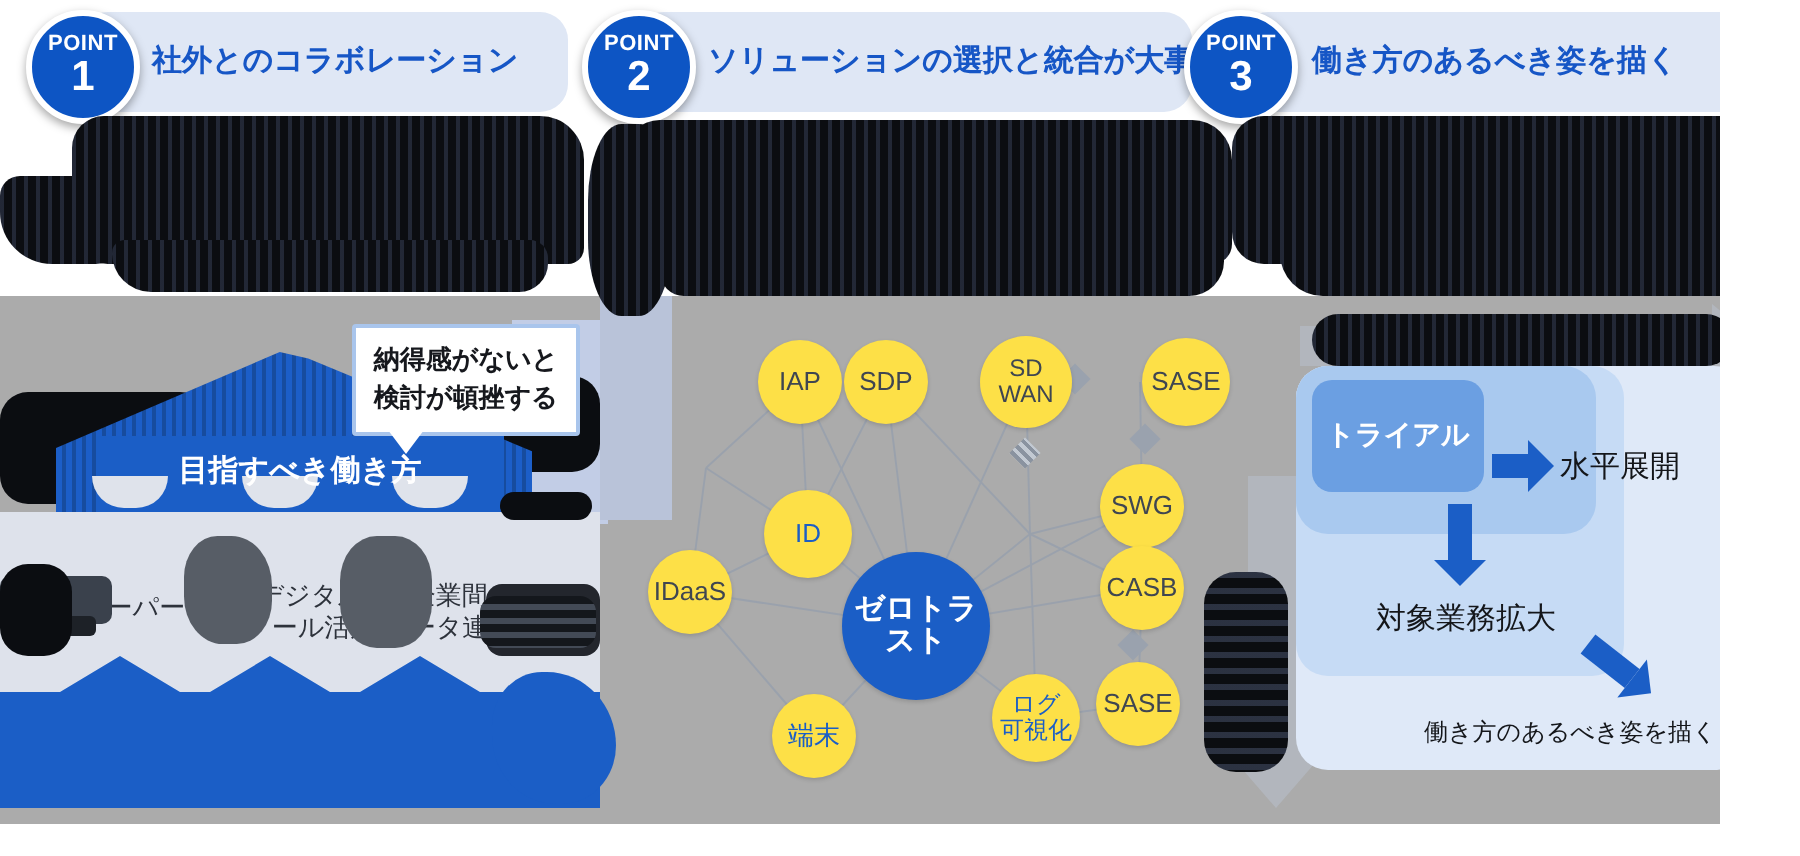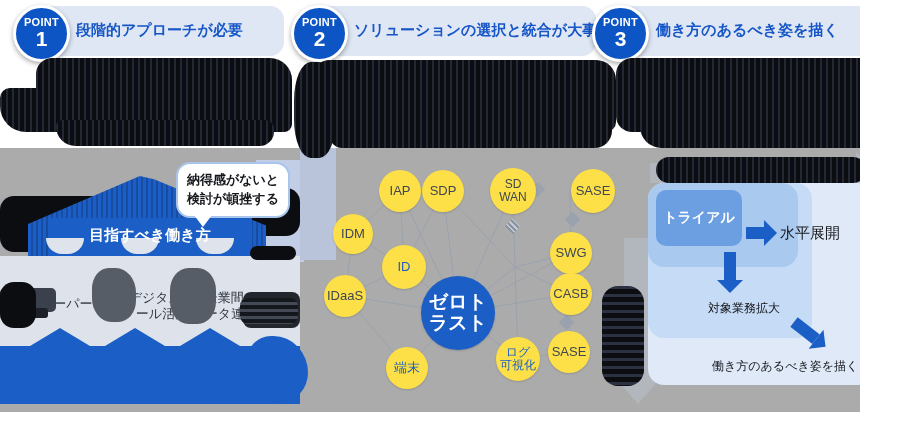--- a/index.html
+++ b/index.html
@@ -67,21 +67,21 @@
   #icD{left:243px;top:292px;width:57px;height:36px;background:#23262d;border-radius:8px;}
   .litem{position:absolute;z-index:3;font-size:13px;color:#2d323b;line-height:1.25;text-align:center;}
   #itA{left:40px;top:296px;width:80px;text-align:left;}
   #itB{left:124px;top:290px;width:76px;}
   #itC{left:202px;top:290px;width:58px;}
   #bottomband{position:absolute;left:0;top:328px;width:300px;height:76px;background:#1b5ec6;z-index:2;
       clip-path:polygon(0 18px,30px 18px,60px 0,90px 18px,105px 18px,135px 0,165px 18px,180px 18px,210px 0,240px 18px,300px 18px,300px 76px,0 76px);}
   #baseText{position:absolute;left:30px;top:358px;width:240px;text-align:center;color:#fff;
             font-weight:bold;font-size:16px;z-index:3;letter-spacing:1px;}
   #bubble{position:absolute;left:176px;top:162px;width:110px;height:52px;background:#fff;
-          border:2px solid #a9c5ec;border-radius:14px;z-index:8;display:flex;flex-direction:column;
+          border:2px solid #a9c5ec;border-radius:2px;z-index:8;display:flex;flex-direction:column;
           justify-content:center;text-align:center;font-size:13px;font-weight:bold;color:#16181d;line-height:1.45;}
   #bubble::after{content:'';position:absolute;left:16px;bottom:-11px;width:0;height:0;
           border-left:9px solid transparent;border-right:9px solid transparent;border-top:12px solid #fff;}
 
   
   #map{position:absolute;left:300px;top:148px;width:340px;height:266px;z-index:3;}
   #maplines{position:absolute;left:0;top:0;}
   .node{position:absolute;width:42px;height:42px;border-radius:50%;background:#fde047;
         display:flex;align-items:center;justify-content:center;text-align:center;color:#3f4651;
         font-size:13px;line-height:1.1;white-space:pre-line;box-shadow:0 1px 2px rgba(0,0,0,.15);z-index:4;}
@@ -90,39 +90,39 @@
   #n-sdp{left:122px;top:22px}
   #n-sdwan{left:190px;top:20px;width:46px;height:46px;font-size:12px;}
   #n-sase{left:248px;top:21px;width:44px;height:44px;margin-left:23px;}
   #n-idm{left:33px;top:66px;width:40px;height:40px;}
   #n-id{left:82px;top:97px;width:44px;height:44px;}
   #n-nw{left:193px;top:97px;width:44px;height:44px;}
   #n-swg{left:250px;top:84px}
   #n-idaas{left:24px;top:127px}
   #n-casb{left:250px;top:125px}
   #n-center{left:121px;top:128px;width:74px;height:74px;background:#1b5ec6;color:#fff;
-            font-weight:bold;font-size:19px;z-index:5;}
+            font-weight:bold;font-size:15px;z-index:5;}
   #n-tanmatsu{left:86px;top:199px}
   #n-log{left:196px;top:189px;width:44px;height:44px;font-size:12px;}
   #n-siem{left:248px;top:183px}
   .dia{position:absolute;width:11px;height:11px;background:#9aa2ae;transform:rotate(45deg);z-index:3;}
   #d1{left:232px;top:36px}#d3{left:267px;top:66px}#d4{left:261px;top:169px}
   #d2{left:207px;top:73px;background:repeating-linear-gradient(0deg,#8a93a0 0 2px,#c2c9d2 2px 4px);}
 
   
   .rrect{position:absolute;border-radius:16px;}
   #rdOuter{left:648px;top:183px;width:225px;height:202px;background:#dfe9f8;z-index:2;}
   #rdMid{left:648px;top:183px;width:164px;height:155px;background:#c6dbf5;z-index:3;}
   #rdInner{left:648px;top:183px;width:150px;height:84px;background:#a9c9ef;z-index:4;}
   #trialBox{position:absolute;left:656px;top:190px;width:86px;height:56px;background:#6b9fe2;
             border-radius:10px;z-index:5;display:flex;align-items:center;justify-content:center;
             color:#fff;font-weight:bold;font-size:14px;}
   .rtext{position:absolute;font-weight:normal;color:#14161a;z-index:6;white-space:nowrap;}
   #txHorizontal{left:780px;top:224px;font-size:15px;}
-  #txExpand{left:708px;top:300px;font-size:12px;}
+  #txExpand{left:688px;top:300px;font-size:15px;}
   #txCollab{left:712px;top:358px;font-size:12px;}
   .barrow{position:absolute;background:#1b5ec6;z-index:6;}
   #arrR{left:746px;top:227px;width:18px;height:12px;}
   #arrR::after{content:'';position:absolute;left:18px;top:-7px;width:0;height:0;
        border-left:13px solid #1b5ec6;border-top:13px solid transparent;border-bottom:13px solid transparent;}
   #arrD{left:724px;top:252px;width:12px;height:28px;}
   #arrD::after{content:'';position:absolute;left:-7px;top:28px;width:0;height:0;
        border-top:13px solid #1b5ec6;border-left:13px solid transparent;border-right:13px solid transparent;}
   #arrDiag{left:794px;top:316px;width:28px;height:12px;transform:rotate(38deg);transform-origin:0 50%;}
   #arrDiag::after{content:'';position:absolute;left:28px;top:-6px;width:0;height:0;
@@ -150,21 +150,21 @@
   </div>
   <div class="badge" id="bg2">
     <span class="bl">POINT</span>
     <span class="bn">2</span>
   </div>
   <div class="badge" id="bg3">
     <span class="bl">POINT</span>
     <span class="bn">3</span>
   </div>
 
-  <div class="ptitle" id="pt1">段階的アプローチが必要</div>
+  <div class="ptitle" id="pt1">社外とのコラボレーション</div>
   <div class="ptitle" id="pt2">ソリューションの選択と統合が大事</div>
   <div class="ptitle" id="pt3">働き方のあるべき姿を描く</div>
 
   <div class="blob" id="b1a"></div>
   <div class="blob" id="b1b"></div>
   <div class="blob" id="b1c"></div>
   <div class="blob" id="b2a"></div>
   <div class="blob" id="b2b"></div>
   <div class="blob" id="b2c"></div>
   <div class="blob" id="b3a"></div>
@@ -238,21 +238,20 @@
     <div class="dia" id="d1"></div>
     <div class="dia" id="d2"></div>
     <div class="dia" id="d3"></div>
     <div class="dia" id="d4"></div>
 
     <div class="node" id="n-iap">IAP</div>
     <div class="node" id="n-sdp">SDP</div>
     <div class="node" id="n-sdwan">SD
 WAN</div>
     <div class="node" id="n-sase">SASE</div>
-    <div class="node" id="n-idm">IDM</div>
     <div class="node nb" id="n-id">ID</div>
     <div class="node" id="n-swg">SWG</div>
     <div class="node" id="n-idaas">IDaaS</div>
     <div class="node" id="n-casb">CASB</div>
     <div class="node" id="n-center">ゼロトラスト</div>
     <div class="node nb" id="n-tanmatsu">端末</div>
     <div class="node nb" id="n-log">ログ
 可視化</div>
     <div class="node" id="n-siem">SASE</div>
   </div>

